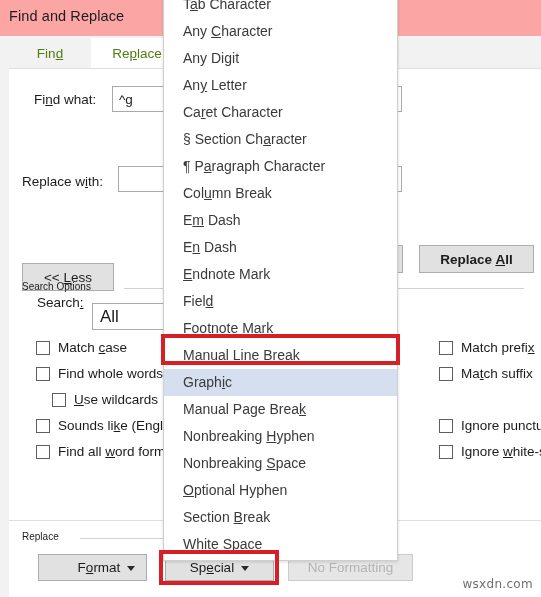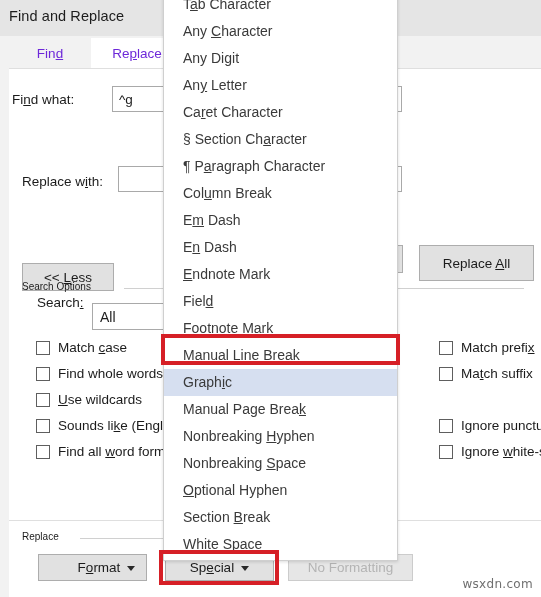--- a/index.html
+++ b/index.html
@@ -14,40 +14,40 @@
   }
   #root{position:absolute;inset:0;overflow:hidden;}
 
   
   .dialog{
     position:absolute;left:0;top:0;width:541px;height:597px;
     background:#ffffff;
   }
   .dlg-titlebar{
     position:absolute;left:0;top:0;width:541px;height:36px;
-    background:#e5e5e5;
+    background:#fca5a5;
   }
   .dlg-title{
     position:absolute;left:9px;top:8px;
     font-size:14.5px;color:#1d1d1d;letter-spacing:0.1px;
     white-space:nowrap;
   }
   .dlg-body{
     position:absolute;left:0;top:36px;width:541px;height:561px;
     background:#f2f2f2;
   }
 
   
   .tabstrip{
     position:absolute;left:9px;top:38px;width:532px;height:30px;
   }
   .tab{
     position:absolute;top:0;height:30px;
     display:flex;align-items:center;justify-content:center;
-    font-size:13.5px;color:#6d28d9;
+    font-size:13.5px;color:#4d7c0f;
     background:#f2f2f2;
   }
   .tab.active{
     background:#ffffff;
   }
   .tab-find{left:0px;width:82px;}
   .tab-replace{left:82px;width:92px;}
 
   
   .panel{
@@ -67,21 +67,21 @@
   .field{
     position:absolute;background:#ffffff;border:1px solid #a9a9a9;
     box-sizing:border-box;
     display:flex;align-items:center;
     padding-left:6px;
     font-size:13.5px;color:#1b1b1b;
   }
   .combo{
     position:absolute;background:#ffffff;border:1px solid #a9a9a9;
     box-sizing:border-box;display:flex;align-items:center;
-    padding-left:7px;font-size:14px;color:#1b1b1b;
+    padding-left:7px;font-size:17px;color:#1b1b1b;
   }
 
   
   .btn{
     position:absolute;box-sizing:border-box;
     background:#e1e1e1;border:1px solid #adadad;
     display:flex;align-items:center;justify-content:center;
     font-size:13.5px;color:#1b1b1b;white-space:nowrap;
   }
   .btn.disabled{color:#b4b4b4;border-color:#cccccc;background:#e6e6e6;}
@@ -167,55 +167,55 @@
         <span><span>Fin</span><u class="acc">d</u><span></span></span>
       </div>
       <div class="tab tab-replace active">
         <span><span>Re</span><u class="acc">p</u><span>lace</span></span>
       </div>
     </div>
 
     <div class="panel"></div>
     <div class="panel-sep"></div>
 
-    <div class="lbl" style="left:12px;top:92px;text-align:right;"><span>Fi</span><u class="acc">n</u><span>d what:</span></div>
+    <div class="lbl" style="left:34px;top:92px;text-align:right;"><span>Fi</span><u class="acc">n</u><span>d what:</span></div>
     <div class="field" style="left:112px;top:86px;width:290px;height:26px;">
       <span>^g</span>
     </div>
 
     <div class="lbl" style="left:22px;top:174px;"><span>Replace w</span><u class="acc">i</u><span>th:</span></div>
     <div class="field" style="left:118px;top:166px;width:284px;height:26px;">
       <span></span>
     </div>
 
     <div class="btn" style="left:22px;top:263px;width:92px;height:28px;justify-content:center;">
       <span><span>&lt;&lt; </span><u class="acc">L</u><span>ess</span></span>
     </div>
     <div class="btn" style="left:381px;top:245px;width:22px;height:28px;"></div>
-    <div class="btn" style="left:419px;top:245px;width:115px;height:36px;">
+    <div class="btn" style="left:419px;top:245px;width:115px;height:28px;font-weight:bold;">
       <span><span>Replace </span><u class="acc">A</u><span>ll</span></span>
     </div>
 
     <div class="grouphead" style="left:22px;top:281px;">Search Options</div>
     <div class="grouprule" style="left:124px;top:288px;width:400px;"></div>
 
     <div class="lbl" style="left:37px;top:295px;"><span>Search</span><u class="acc">:</u></div>
     <div class="combo" style="left:92px;top:303px;width:125px;height:27px;">
       <span>All</span>
     </div>
 
     <div class="cb-row" style="left:36px;top:340px;">
       <span class="cb-box"></span>
       <span class="cb-label"><span>Match </span><u class="acc">c</u><span>ase</span></span>
     </div>
     <div class="cb-row" style="left:36px;top:366px;">
       <span class="cb-box"></span>
       <span class="cb-label"><span>Find whole words</span><u class="acc"></u><span></span></span>
     </div>
-    <div class="cb-row" style="left:36px;top:392px;">
+    <div class="cb-row" style="left:52px;top:392px;">
       <span class="cb-box"></span>
       <span class="cb-label"><span></span><u class="acc">U</u><span>se wildcards</span></span>
     </div>
     <div class="cb-row" style="left:36px;top:418px;">
       <span class="cb-box"></span>
       <span class="cb-label"><span>Sounds li</span><u class="acc">k</u><span>e (Englis</span></span>
     </div>
     <div class="cb-row" style="left:36px;top:444px;">
       <span class="cb-box"></span>
       <span class="cb-label"><span>Find all </span><u class="acc">w</u><span>ord form</span></span>

